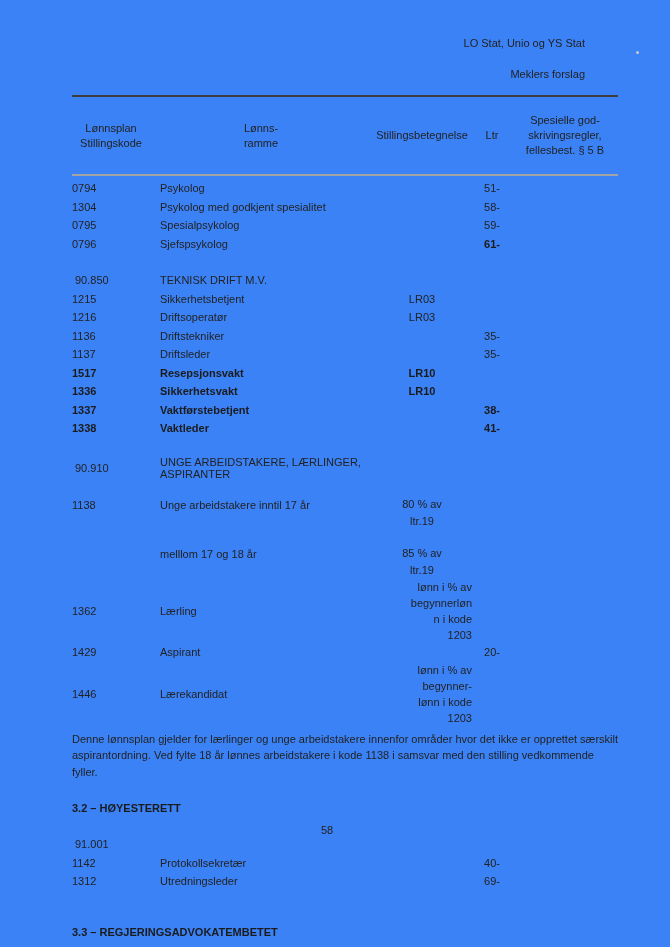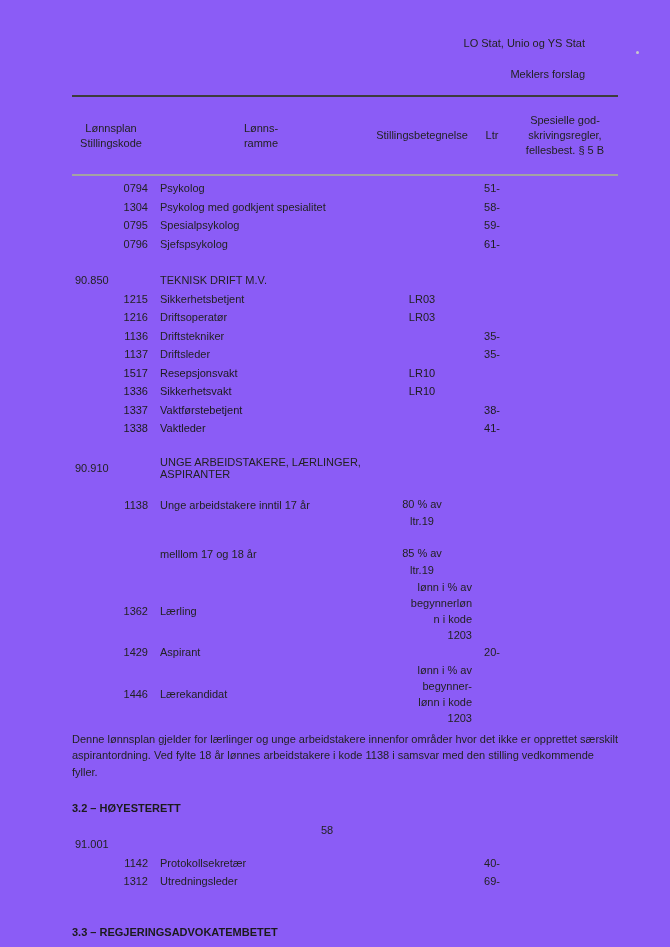--- a/index.html
+++ b/index.html
@@ -3,47 +3,47 @@
 <meta charset="utf-8">
 <style>
   html,body{margin:0;padding:0;}
   body{
     width:670px;height:947px;position:relative;
     background:#ffffff;
     font-family:"Liberation Sans","DejaVu Sans",sans-serif;
     font-size:11px;color:#222222;
     overflow:hidden;
   }
-  .page{position:absolute;inset:0;background:#8b5cf6;}
+  .page{position:absolute;inset:0;background:#3b82f6;}
   
   .top-right{position:absolute;top:36px;right:85px;text-align:right;line-height:14px;}
   .top-right .sub{margin-top:17px;}
   
   .scan-dot{position:absolute;left:636px;top:51px;width:3px;height:3px;border-radius:50%;background:#c9c9c9;}
   
   .doc{position:absolute;left:72px;top:95px;width:546px;}
   .tbl-top{border-top:2px solid #3d3d3d;}
   .grid{display:grid;grid-template-columns:78px 222px 100px 40px 106px;}
   .thead{border-bottom:2px solid #a3a3a3;padding:16px 0;align-items:center;}
   .hc{text-align:center;line-height:15px;}
   .tbody{padding-top:3px;}
   .tr{min-height:18.5px;align-items:center;}
-  .c1{text-align:right;padding-right:2px;}
+  .c1{padding-right:2px;}
   .c1.plan{text-align:left;padding-left:3px;}
   .c2{padding-left:10px;}
   .c3,.c4,.c5{text-align:center;}
   .ml{line-height:16.5px;margin-top:16px;}
   .ml4{line-height:16px;text-align:right;}
   .h34{min-height:34px;}
   .h33{min-height:33px;}
   .h65{min-height:65px;}
   .h64{min-height:64px;}
   .mt18{margin-top:18px;}
   .mt185{margin-top:18.5px;}
-  .b{font-weight:400;color:#1b1b1b;}
+  .b{font-weight:700;color:#1b1b1b;}
   .note{margin-top:5px;line-height:16.5px;width:546px;}
   .heading{font-weight:700;color:#1b1b1b;}
   .h32{margin-top:19px;line-height:18px;}
   .sec91{margin-top:18px;}
   .h33h{margin-top:32px;line-height:18px;}
   .pagenum{position:absolute;top:824px;left:0;width:654px;text-align:center;}
 </style>
 </head>
 <body>
 

